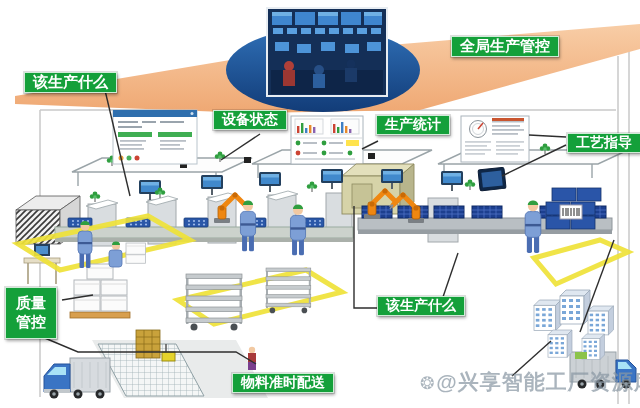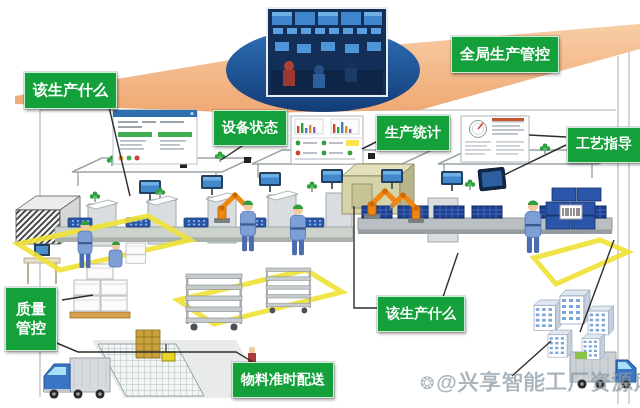--- a/index.html
+++ b/index.html
@@ -1,31 +1,31 @@
 <!DOCTYPE html>
 <html style="--label_green: #14a03a; --funnel_orange: #f4b98e; --ellipse_blue: #1c549c; --worker_blue: #7d9fd6; --robot_orange: #ef8711; --floor_yellow: #efe238; --conveyor_blue: #2a57a8; --truck_blue: #3a74c4; --watermark_gray: #8a98a4;"><head>
 <meta charset="utf-8">
 <style>
   html,body{margin:0;padding:0;background:#fff;}
   .stage{position:relative;width:640px;height:408px;background:#fff;overflow:hidden;
          font-family:"Liberation Sans","DejaVu Sans",sans-serif;}
   .scene{position:absolute;left:0;top:0;width:640px;height:408px;}
   .lbl{position:absolute;background:var(--label_green,#14a03a);color:#fff;font-weight:bold;
-       font-size:14px;line-height:1.25;padding:8px 8px;white-space:nowrap;
+       font-size:14px;line-height:1.25;padding:0 8px;white-space:nowrap;
        border:1px solid rgba(255,255,255,.8);outline:1px solid rgba(0,0,0,.12);
        box-shadow:1px 2px 3px rgba(0,0,0,.35);}
   .lbl-what{left:24px;top:72px;font-size:15px;}
   .lbl-global{left:451px;top:36px;font-size:15px;}
   .lbl-equip{left:213px;top:110px;}
   .lbl-stats{left:376px;top:115px;}
-  .lbl-process{left:567px;top:127px;font-family:Liberation Mono, monospace;}
+  .lbl-process{left:567px;top:133px;}
   .lbl-quality{left:5px;top:287px;font-size:15px;white-space:normal;width:32px;
-               word-break:break-all;text-align:center;padding:12px 9px;}
+               word-break:break-all;text-align:center;padding:6px 9px;}
   .lbl-error{left:377px;top:296px;}
-  .lbl-material{left:232px;top:362px;text-align:center;}
+  .lbl-material{left:232px;top:373px;text-align:center;}
   .lbl-product{left:408px;top:362px;}
   .watermark{position:absolute;left:420px;top:368px;font-size:21px;font-weight:bold;
              letter-spacing:1px;color:var(--watermark_gray,#8a98a4);opacity:.72;white-space:nowrap;}
   .watermark .wm-icon{font-size:17px;margin-right:1px;}
 </style>
 </head>
 <body>
 
 <div class="stage">
 

